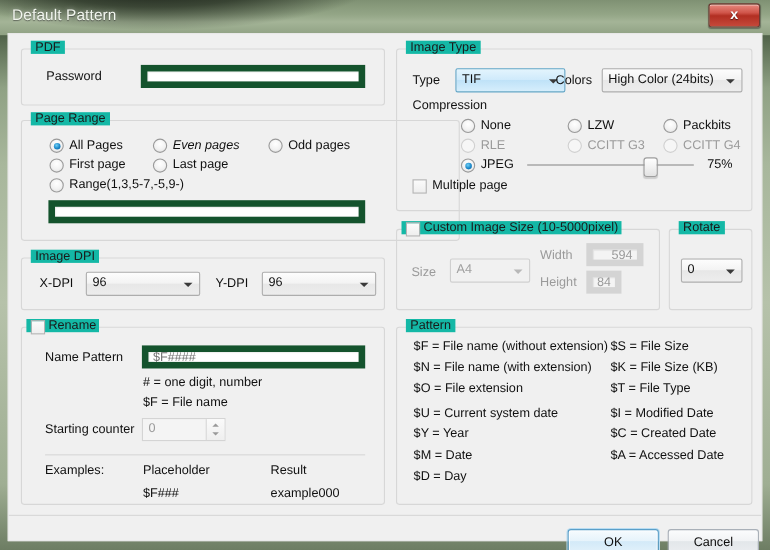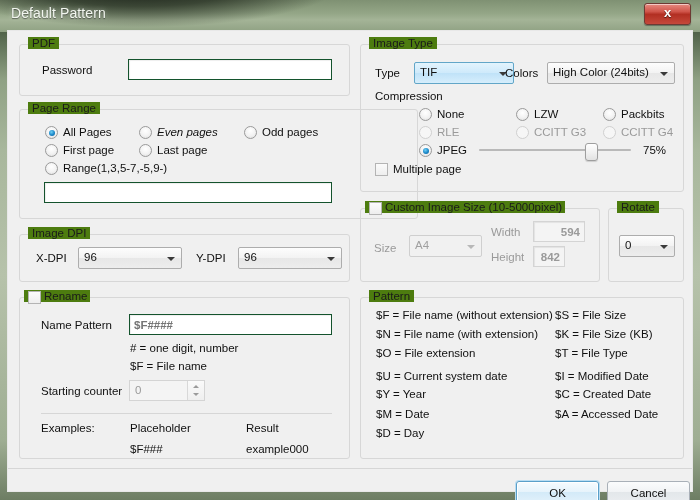--- a/index.html
+++ b/index.html
@@ -40,34 +40,33 @@
     text-shadow:0 1px 1px rgba(0,0,0,.6);
   }
   
   #client{
     position:absolute;left:7px;top:30px;width:686px;height:462px;
     background:#f0f0f0;border:1px solid #e8e8e8;box-sizing:border-box;
   }
   
   .grp{position:absolute;border:1px solid #d7d7d7;border-radius:3px;background:transparent;box-sizing:border-box;}
   .grp > .cap{
-    position:absolute;top:-8px;left:8px;background:#4d7c0f;padding:0 4px;
+    position:absolute;top:-8px;left:8px;background:#14b8a6;padding:0 4px;
     font-size:11.5px;color:#1a1a1a;white-space:nowrap;
   }
   .cap.chk{left:4px;padding:0 3px;}
   .lbl{position:absolute;white-space:nowrap;font-size:11.5px;color:#101010;}
   .lbl.dim{color:#9a9a9a;}
   
   .txt{
     position:absolute;box-sizing:border-box;
-    background:#fff;border:1px solid #14532d;
+    background:#fff;border:6px solid #14532d;
     box-shadow:inset 1px 1px 1px rgba(0,0,0,.07);
     font-size:11.5px;color:#333;padding:2px 4px;
     font-family:"Liberation Sans",sans-serif;
-    font-weight:bold;
   }
   .txt.ph{color:#b0b0b0;}
   .txt.dim{background:#f4f4f4;color:#9a9a9a;border-color:#d4d4d4;text-align:right;}
   
   .combo{
     position:absolute;box-sizing:border-box;height:22px;
     border:1px solid #adadad;border-radius:2px;
     background:linear-gradient(to bottom,#fdfdfd 0%,#f3f3f3 48%,#e7e7e7 50%,#ededed 100%);
     font-size:11.5px;color:#111;cursor:pointer;
   }

